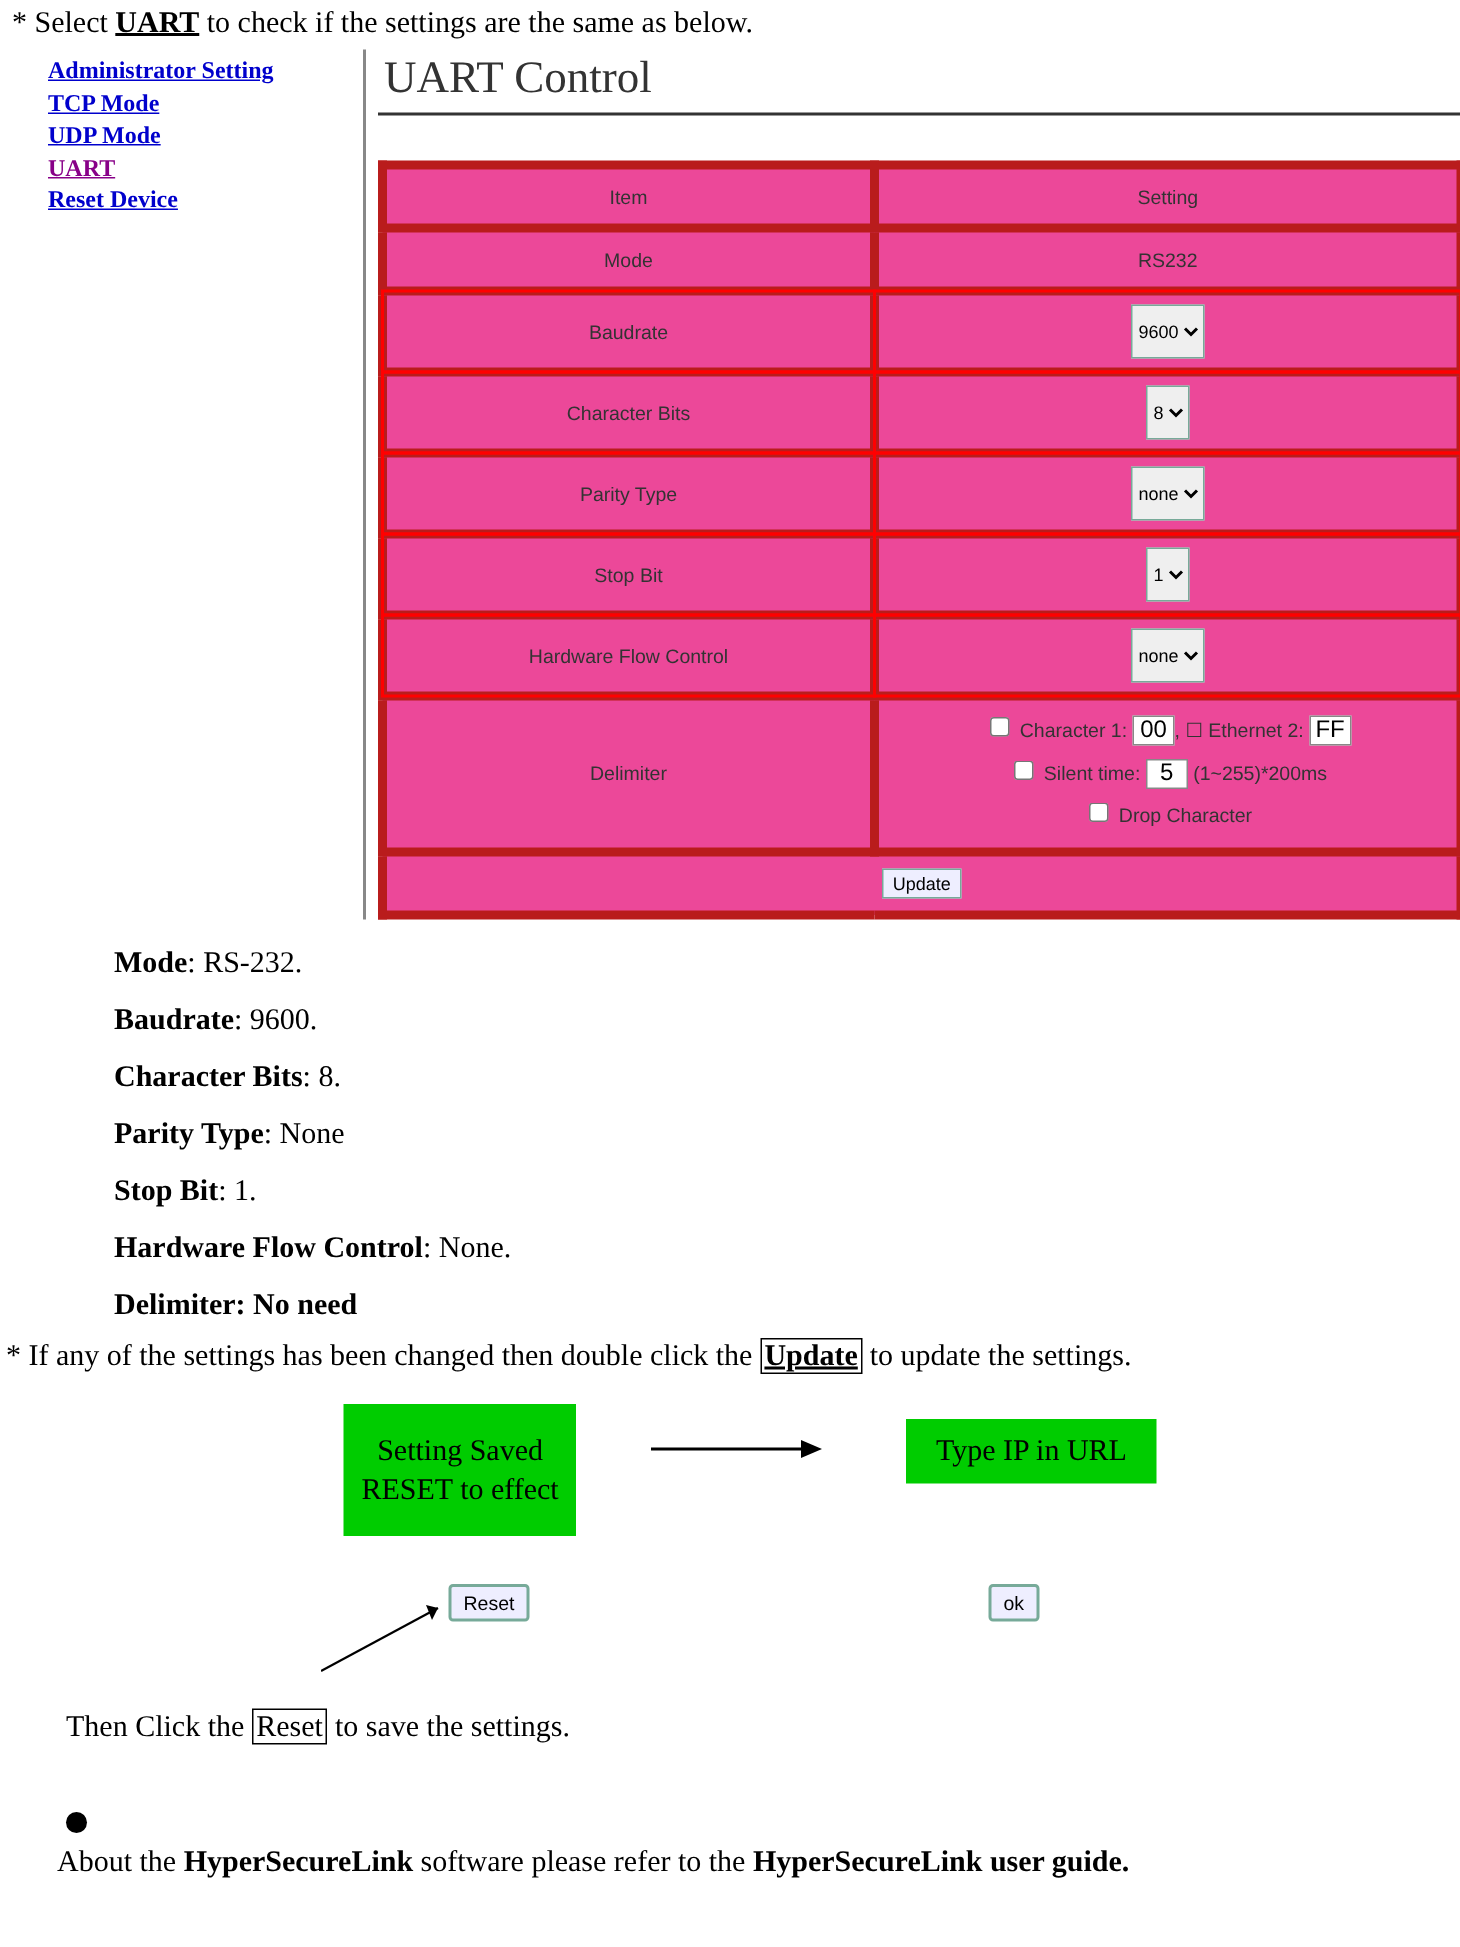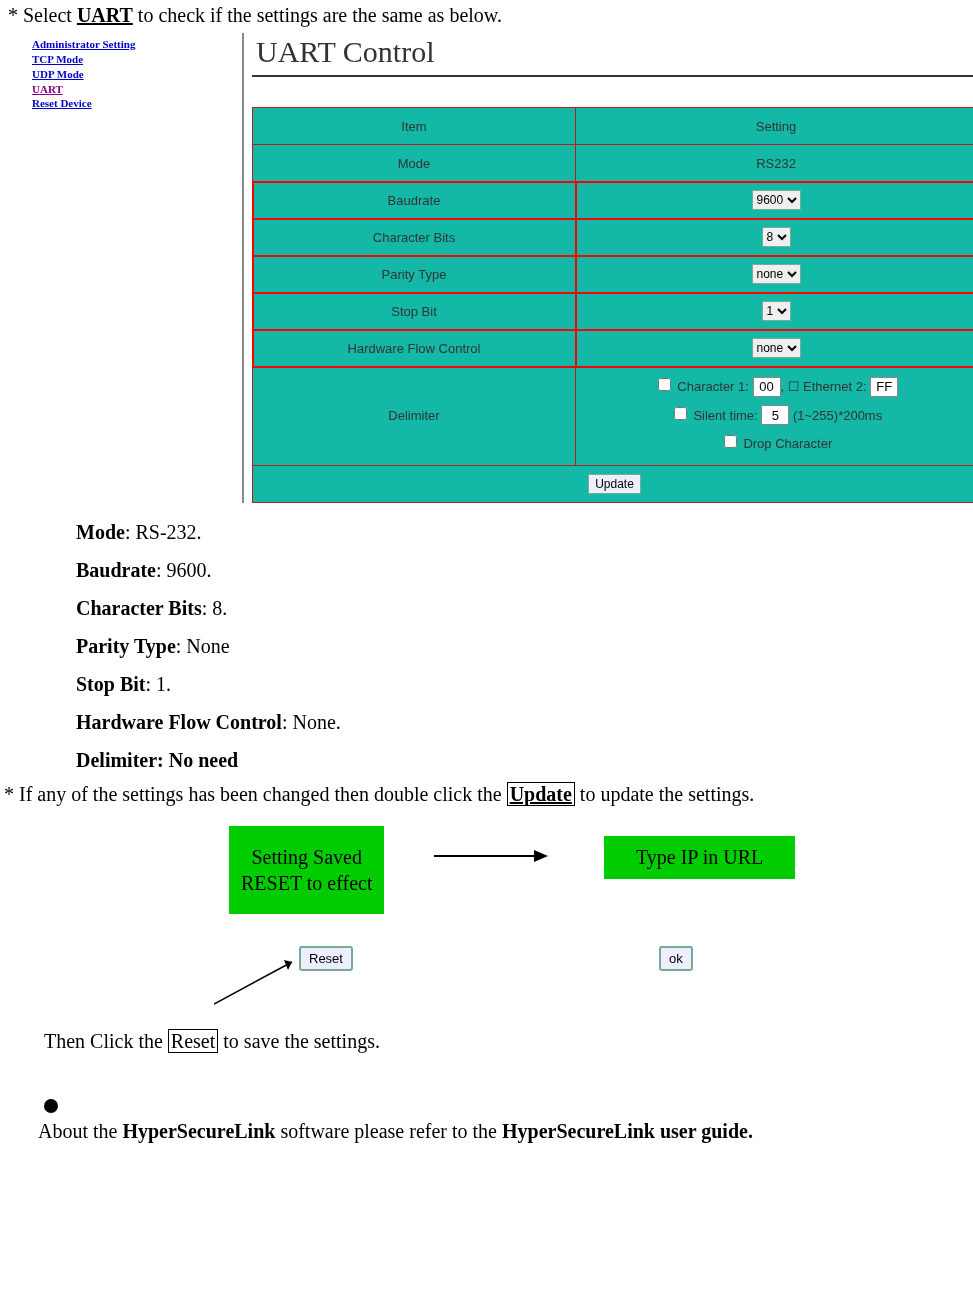--- a/index.html
+++ b/index.html
@@ -1,41 +1,41 @@
 <!DOCTYPE html>
 <html><head>
 <meta charset="utf-8">
 <style>
 body{font-family:"Times New Roman",serif;font-size:20px;color:#000;margin:0;padding:4px;width:973px;background:#fff}
 .instr{margin:0 0 6px 4px}
 .ul{text-decoration:underline}
 .box{border:1px solid #000;padding:0 2px}
 .shot{display:flex;margin-left:24px}
-.nav{width:210px;padding:4px 0 0 4px;font-family:Georgia,serif;font-weight:bold;font-size:11px;line-height:1.35}
+.nav{width:210px;padding:4px 0 0 4px;font-family:Georgia,serif;font-weight:bold;font-size:16px;line-height:1.35}
 .nav a{color:#00c;text-decoration:underline;display:block}
 .nav a.active{color:#808}
 .divider{width:2px;background:#888;margin-right:8px}
 .panel{flex:1;font-family:Verdana,Arial,sans-serif;font-size:13px;color:#333}
 .ptitle{font-family:"Times New Roman",serif;font-size:30px;margin:2px 0 6px 4px}
 hr.hr{border:none;border-top:2px solid #333;margin:0 0 30px 0}
 table.tbl{border-collapse:collapse;width:100%}
-table.tbl td{border:1px solid #b91c1c;padding:6px;text-align:center;height:24px;background:#14b8a6}
+table.tbl td{border:6px solid #b91c1c;padding:6px;text-align:center;height:24px;background:#ec4899}
 table.tbl td.lbl{width:310px}
 .hl td{outline:2px solid red;outline-offset:-1px}
 select,input[type=text]{font-family:inherit;font-size:12px}
-select{height:20px;border:1px solid #7a9}
-input.tiny{width:22px;height:16px;border:1px solid #888;text-align:center;font-size:13px}
+select{height:36px;border:1px solid #7a9}
+input.tiny{width:22px;height:16px;border:1px solid #888;text-align:center;font-size:16px}
 .delim{text-align:left;padding-left:6px;line-height:2.2}
 .upd{border:1px solid #7a9;background:#eef;padding:2px 6px;font-size:12px;cursor:pointer}
 .params{margin:10px 0 4px 72px;line-height:1.9}
 .params b{font-weight:bold}
 .diagram{position:relative;height:200px;margin:20px 0 0 0}
 .green{position:absolute;background:#0c0;color:#000;font-family:Georgia,serif;font-size:20px;padding:18px 12px;text-align:center}
 .g1{left:225px;top:0;line-height:1.3}
-.g2{left:600px;top:10px;padding:10px 32px}
+.g2{left:600px;top:10px;padding:10px 20px}
 .btn3d{position:absolute;border:2px solid #7a9;border-radius:3px;background:#eef;padding:3px 8px;font-family:Verdana,sans-serif;font-size:13px;cursor:pointer}
 .breset{left:295px;top:120px}
 .bok{left:655px;top:120px}
 svg.arr{position:absolute}
 .note{margin:4px 0 4px 40px}
 .bullet{display:inline-block;width:14px;height:14px;background:#000;border-radius:50%;vertical-align:middle;margin-right:8px}
 </style>
 </head>
 <body>
 

